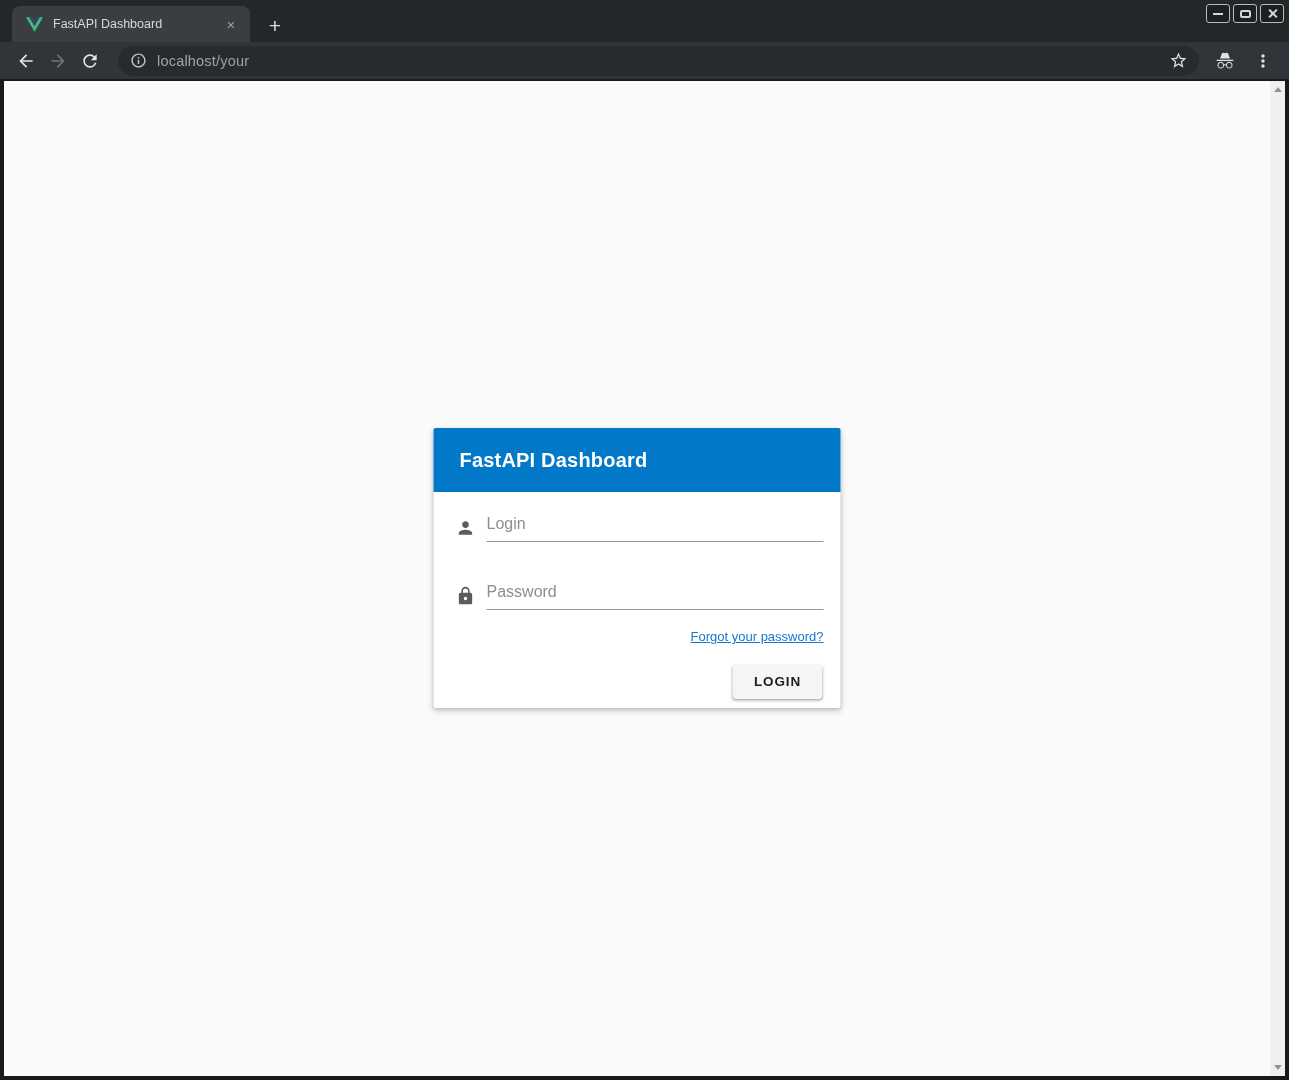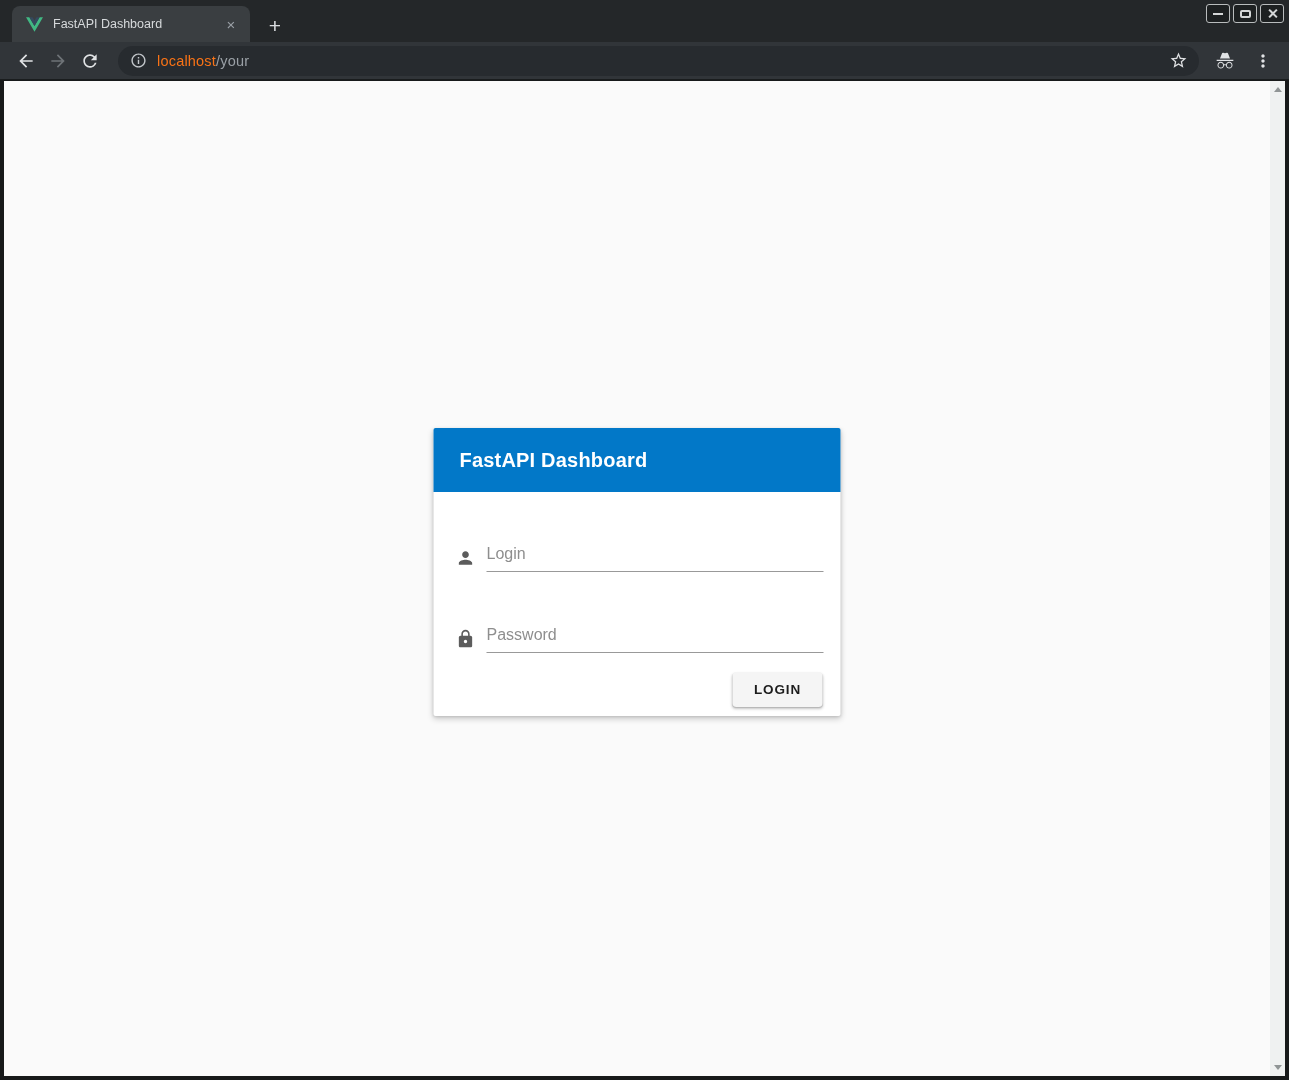--- a/index.html
+++ b/index.html
@@ -62,21 +62,21 @@
   .nav-icon { width:32px; height:32px; display:flex; align-items:center; justify-content:center; border-radius:50%; flex:0 0 auto; }
   .nav-icon svg { width:20px; height:20px; }
   .omnibox {
     flex:1 1 auto; height:30px; margin:0 10px 0 12px;
     background: var(--omnibox-background, #272b2f);
     border-radius:15px;
     display:flex; align-items:center; padding:0 6px 0 12px;
   }
   .omnibox .info-icon { width:17px; height:17px; margin-right:10px; flex:0 0 auto; }
   .url-text { font-size:14.5px; letter-spacing:0.2px; white-space:nowrap; }
-  .url-host { color:#f97316; }
+  .url-host { color:#a3a3a3; }
   .url-path { color:#9aa0a6; }
   .omnibox-spacer { flex:1 1 auto; }
   .star-btn { width:30px; height:30px; display:flex; align-items:center; justify-content:center; flex:0 0 auto; }
   .toolbar-right { display:flex; align-items:center; gap:6px; flex:0 0 auto; }
 
   
   .content {
     position:absolute; top:81px; left:4px; right:4px; bottom:4px;
     background: var(--page-background, #fafafa);
     overflow:hidden;
@@ -102,24 +102,24 @@
     position:absolute; top:347px; left:50%; transform:translateX(-50%);
     width:407px; background:#ffffff; border-radius:2px;
     box-shadow:0 3px 6px rgba(0,0,0,0.18), 0 1px 3px rgba(0,0,0,0.12);
   }
   .card-header {
     height:64px; background: var(--card-header, #0278c8);
     border-radius:2px 2px 0 0;
     display:flex; align-items:center; padding-left:26px;
   }
   .card-title { color:#ffffff; font-size:20px; font-weight:bold; letter-spacing:0.2px; }
-  .card-body { padding:53px 17px 9px 22px; }
+  .card-body { padding:23px 17px 9px 22px; }
 
   .field-row { display:flex; align-items:flex-end; }
-  .field-row + .field-row { margin-top:54px; }
+  .field-row + .field-row { margin-top:41px; }
   .field-icon { width:20px; height:20px; margin:0 11px 4px 0; flex:0 0 auto; }
   .field-input-wrap { flex:1 1 auto; }
   .text-input {
     width:100%; border:none; outline:none; background:transparent;
     border-bottom:1px solid #999999;
     font-family:"Liberation Sans", sans-serif;
     font-size:16px; color:#333333; padding:0 0 8px 0;
   }
   .text-input::placeholder { color:#8e8e8e; opacity:1; }
 
@@ -230,20 +230,23 @@
         <div class="field-row">
           <span class="field-icon">
             <svg viewBox="0 0 24 24" width="20" height="20">
                 <path fill="#5c5c5c" d="M18 8h-1V6c0-2.76-2.24-5-5-5S7 3.24 7 6v2H6c-1.1 0-2 .9-2 2v10c0 1.1.9 2 2 2h12c1.1 0 2-.9 2-2V10c0-1.1-.9-2-2-2zm-6 9c-1.1 0-2-.9-2-2s.9-2 2-2 2 .9 2 2-.9 2-2 2zm3.1-9H8.9V6c0-1.71 1.39-3.1 3.1-3.1 1.71 0 3.1 1.39 3.1 3.1v2z"></path>
               </svg>
           </span>
           <span class="field-input-wrap">
             <input class="text-input" type="text" placeholder="Password" style="">
           </span>
         </div>
+        <div class="link-row">
+          <a class="forgot-link">Forgot your password?</a>
+        </div>
         <div class="button-row">
           <button class="login-btn">LOGIN</button>
         </div>
       </div>
     </div>
   </div>
   <div class="scrollbar">
     <span class="scroll-arrow up"></span>
     <span class="scroll-arrow down"></span>
   </div>

